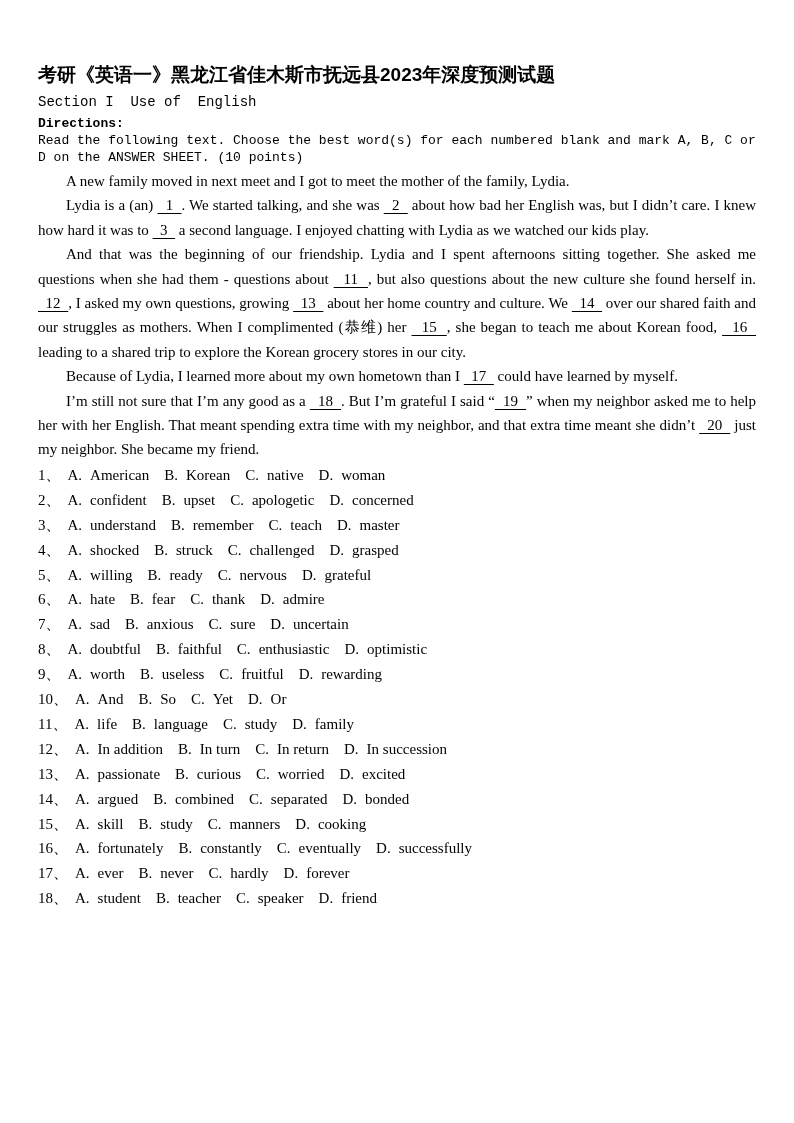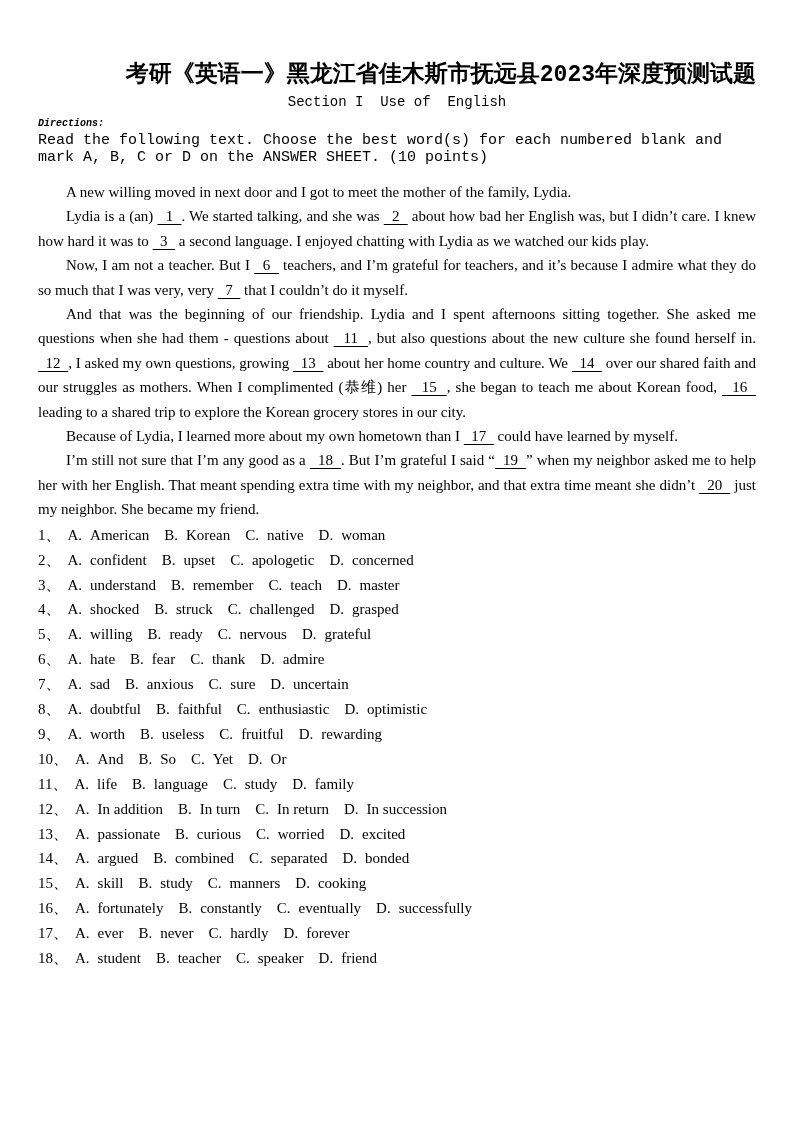--- a/index.html
+++ b/index.html
@@ -14,47 +14,45 @@
     overflow: hidden;
   }
   .page {
     box-sizing: border-box;
     width: 794px;
     height: 1123px;
     padding: 62px 38px 0 38px;
   }
   .title {
     margin: 0 0 5px 0;
-    text-align: right;
-    font-family: Liberation Mono, monospace;
+    text-align: left;
+    font-family: Liberation Sans, sans-serif;
     font-weight: bold;
-    font-size: 23px;
+    font-size: 19px;
     line-height: 26px;
     letter-spacing: 0px;
   }
   .section-heading {
-    text-align: center;
     font-family: "Liberation Mono", "DejaVu Sans Mono", monospace;
     font-size: 14px;
     line-height: 19px;
     white-space: pre;
     margin-bottom: 3px;
   }
   .directions-label {
     font-family: "Liberation Mono", "DejaVu Sans Mono", monospace;
     font-weight: bold;
-    font-size: 10px;
+    font-size: 13px;
     line-height: 17px;
-    font-style: italic;
   }
   .directions-text {
     font-family: "Liberation Mono", "DejaVu Sans Mono", monospace;
-    font-size: 15px;
+    font-size: 13px;
     line-height: 17px;
-    margin-bottom: 14px;
+    margin-bottom: 3px;
   }
   .passage {
     font-family: "Liberation Serif", "DejaVu Serif", serif;
     font-size: 15px;
     text-align: justify;
   }
   .para {
     margin: 0;
     text-indent: 28px;
     line-height: 24.4px;
@@ -85,23 +83,22 @@
 </style>
 </head>
 <body>
 
 <div class="page">
   <h1 class="title">考研《英语一》黑龙江省佳木斯市抚远县2023年深度预测试题</h1>
   <div class="section-heading">Section I  Use of  English</div>
   <div class="directions-label">Directions:</div>
   <div class="directions-text">Read the following text. Choose the best word(s) for each numbered blank and mark A, B, C or D on the ANSWER SHEET. (10 points)</div>
   <div class="passage">
-      <p class="para">A new willing moved in next door and I got to meet the mother of the family, Lydia.</p>
+      <p class="para">A new family moved in next meet and I got to meet the mother of the family, Lydia.</p>
       <p class="para">Lydia is a (an) <span class="blank">&nbsp;&nbsp;1&nbsp;&nbsp;</span>. We started talking, and she was <span class="blank">&nbsp;&nbsp;2&nbsp;&nbsp;</span> about how bad her English was, but I didn’t care. I knew how hard it was to <span class="blank">&nbsp;&nbsp;3&nbsp;&nbsp;</span> a second language. I enjoyed chatting with Lydia as we watched our kids play.</p>
-      <p class="para">Now, I am not a teacher. But I <span class="blank">&nbsp;&nbsp;6&nbsp;&nbsp;</span> teachers, and I’m grateful for teachers, and it’s because I admire what they do so much that I was very, very <span class="blank">&nbsp;&nbsp;7&nbsp;&nbsp;</span> that I couldn’t do it myself.</p>
       <p class="para">And that was the beginning of our friendship. Lydia and I spent afternoons sitting together. She asked me questions when she had them - questions about <span class="blank">&nbsp;&nbsp;11&nbsp;&nbsp;</span>, but also questions about the new culture she found herself in. <span class="blank">&nbsp;&nbsp;12&nbsp;&nbsp;</span>, I asked my own questions, growing <span class="blank">&nbsp;&nbsp;13&nbsp;&nbsp;</span> about her home country and culture. We <span class="blank">&nbsp;&nbsp;14&nbsp;&nbsp;</span> over our shared faith and our struggles as mothers. When I complimented (恭维) her <span class="blank">&nbsp;&nbsp;15&nbsp;&nbsp;</span>, she began to teach me about Korean food, <span class="blank">&nbsp;&nbsp;16&nbsp;&nbsp;</span> leading to a shared trip to explore the Korean grocery stores in our city.</p>
       <p class="para">Because of Lydia, I learned more about my own hometown than I <span class="blank">&nbsp;&nbsp;17&nbsp;&nbsp;</span> could have learned by myself.</p>
       <p class="para">I’m still not sure that I’m any good as a <span class="blank">&nbsp;&nbsp;18&nbsp;&nbsp;</span>. But I’m grateful I said “<span class="blank">&nbsp;&nbsp;19&nbsp;&nbsp;</span>” when my neighbor asked me to help her with her English. That meant spending extra time with my neighbor, and that extra time meant she didn’t <span class="blank">&nbsp;&nbsp;20&nbsp;&nbsp;</span> just my neighbor. She became my friend.</p>
     </div>
   <div class="question-list">
       <div class="question"><span class="q-num">1、</span><span class="option"><span class="opt-letter">A.</span><span class="opt-text">American</span></span><span class="option"><span class="opt-letter">B.</span><span class="opt-text">Korean</span></span><span class="option"><span class="opt-letter">C.</span><span class="opt-text">native</span></span><span class="option"><span class="opt-letter">D.</span><span class="opt-text">woman</span></span></div>
       <div class="question"><span class="q-num">2、</span><span class="option"><span class="opt-letter">A.</span><span class="opt-text">confident</span></span><span class="option"><span class="opt-letter">B.</span><span class="opt-text">upset</span></span><span class="option"><span class="opt-letter">C.</span><span class="opt-text">apologetic</span></span><span class="option"><span class="opt-letter">D.</span><span class="opt-text">concerned</span></span></div>
       <div class="question"><span class="q-num">3、</span><span class="option"><span class="opt-letter">A.</span><span class="opt-text">understand</span></span><span class="option"><span class="opt-letter">B.</span><span class="opt-text">remember</span></span><span class="option"><span class="opt-letter">C.</span><span class="opt-text">teach</span></span><span class="option"><span class="opt-letter">D.</span><span class="opt-text">master</span></span></div>
       <div class="question"><span class="q-num">4、</span><span class="option"><span class="opt-letter">A.</span><span class="opt-text">shocked</span></span><span class="option"><span class="opt-letter">B.</span><span class="opt-text">struck</span></span><span class="option"><span class="opt-letter">C.</span><span class="opt-text">challenged</span></span><span class="option"><span class="opt-letter">D.</span><span class="opt-text">grasped</span></span></div>
       <div class="question"><span class="q-num">5、</span><span class="option"><span class="opt-letter">A.</span><span class="opt-text">willing</span></span><span class="option"><span class="opt-letter">B.</span><span class="opt-text">ready</span></span><span class="option"><span class="opt-letter">C.</span><span class="opt-text">nervous</span></span><span class="option"><span class="opt-letter">D.</span><span class="opt-text">grateful</span></span></div>

